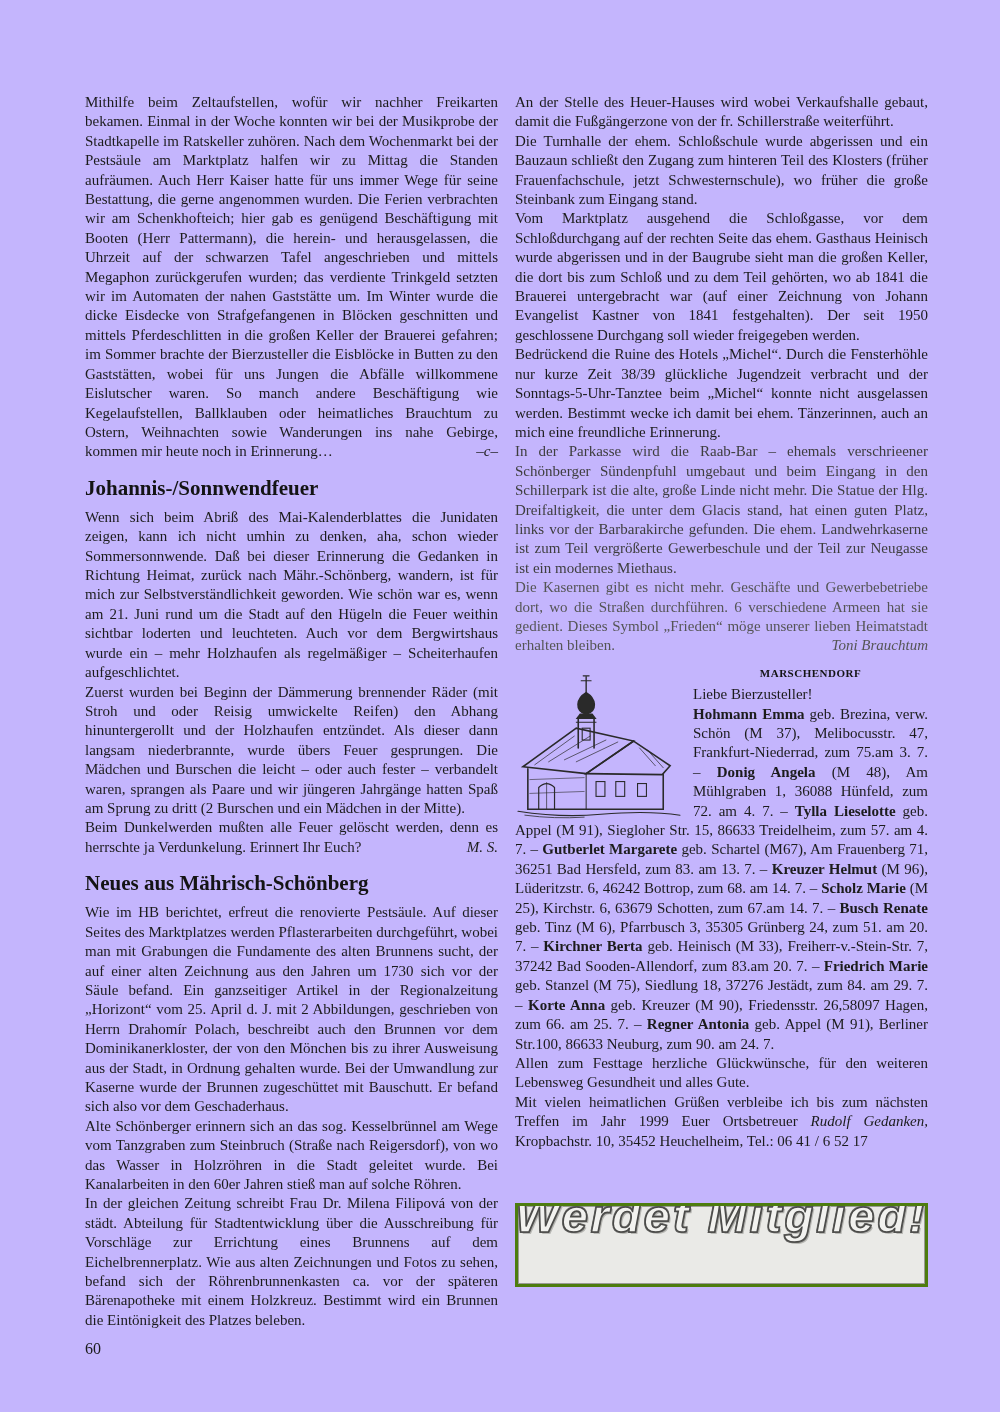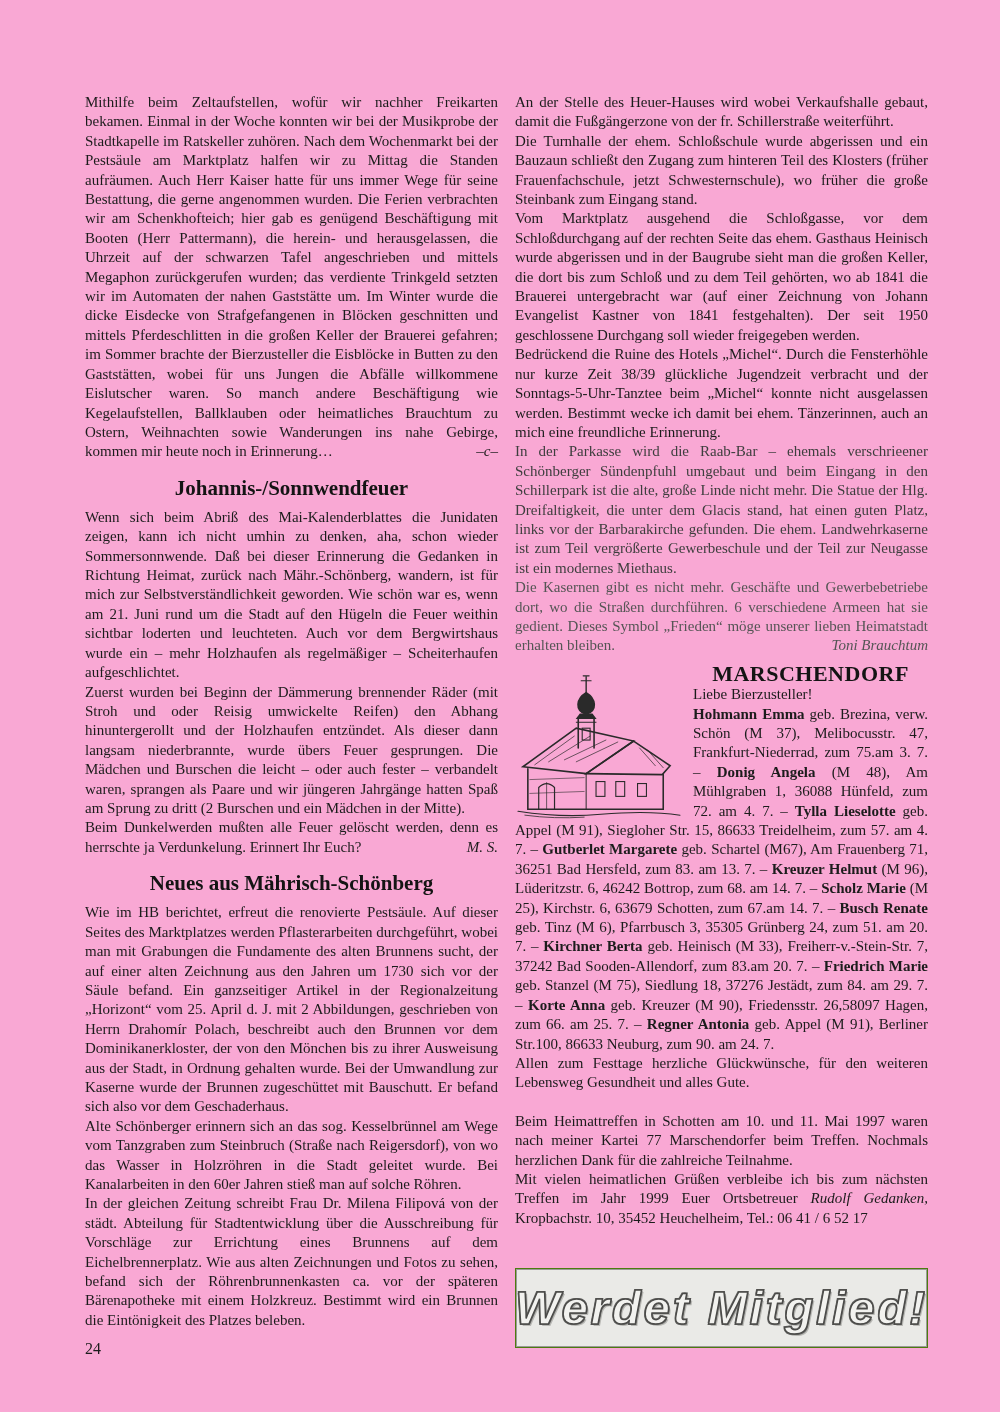--- a/index.html
+++ b/index.html
@@ -1,61 +1,61 @@
 <!DOCTYPE html>
 <html><head>
 <meta charset="utf-8">
 <style>
   html,body{margin:0;padding:0;background:#ffffff;}
   .page{
     position:relative;
     width:1000px;height:1412px;
-    background:#f9a8d4;
+    background:#c4b5fd;
     font-family:"Liberation Serif", serif;
     color:#1c1c1c;
     overflow:hidden;
   }
   .col{
     position:absolute;top:93px;width:413px;
     font-size:15px;line-height:19.4px;
     text-align:justify;
   }
   .col-left{left:85px;}
   .col-right{left:515px;}
   p.body{margin:0;position:relative;}
   p.spaced-top{margin-top:19px;}
   .sig{
     position:absolute;right:0;bottom:0;
     font-style:italic;
   }
   h2.section-heading{
-    font-size:21px;font-weight:bold;text-align:center;
+    font-size:21px;font-weight:bold;
     margin:14px 0 8px 0;line-height:1.15;
     color:#141414;
   }
   .faded{color:#555;}
   .semifaded{color:#3e3e3e;}
   
   .m-heading{
-    font-size:22px;font-weight:bold;text-align:center;
+    font-size:11px;font-weight:bold;text-align:center;
     margin:8px 0 2px 0;letter-spacing:.5px;color:#141414;
   }
   .church{
     float:left;width:168px;height:150px;
     margin:6px 10px 0 0;
   }
   .church svg{width:100%;height:100%;}
   
   .banner{
-    margin-top:40px;
-    border:1px solid #4d7c0f;
+    margin-top:52px;
+    border:3px solid #4d7c0f;
     box-shadow:inset 0 0 0 1px #9a9a96;
     background:#eaeae7;
     height:78px;
-    display:flex;align-items:center;justify-content:center;
+    display:flex;justify-content:center;
     overflow:hidden;
   }
   .banner-text{
     font-family:"Liberation Sans", sans-serif;
     font-size:47px;font-weight:bold;font-style:italic;
     letter-spacing:3px;
     color:#f2f2ef;
     -webkit-text-stroke:1.4px #4a4a48;
     text-shadow:
       -1px -1px 0 #6a6a68, 1px -1px 0 #6a6a68,
@@ -143,25 +143,24 @@
           <rect x="124" y="114" width="9" height="13" stroke-width="1.1"></rect>
 
           <path d="M15 110 L70 108 M15 124 L70 122" stroke-width="0.6"></path>
         </svg>
       </div>
 
       <div class="m-heading">MARSCHENDORF</div>
       <p class="body">Liebe Bierzusteller!</p>
       <p class="body"><span style="font-weight: bold;">Hohmann Emma</span><span> geb. Brezina, verw. Schön (M 37), Melibocusstr. 47, Frankfurt-Niederrad, zum 75.am 3. 7. – </span><span style="font-weight: bold;">Donig Angela</span><span> (M 48), Am Mühlgraben 1, 36088 Hünfeld, zum 72. am 4. 7. – </span><span style="font-weight: bold;">Tylla Lieselotte</span><span> geb. Appel (M 91), Siegloher Str. 15, 86633 Treidelheim, zum 57. am 4. 7. – </span><span style="font-weight: bold;">Gutberlet Margarete</span><span> geb. Schartel (M67), Am Frauenberg 71, 36251 Bad Hersfeld, zum 83. am 13. 7. – </span><span style="font-weight: bold;">Kreuzer Helmut</span><span> (M 96), Lüderitzstr. 6, 46242 Bottrop, zum 68. am 14. 7. – </span><span style="font-weight: bold;">Scholz Marie</span><span> (M 25), Kirchstr. 6, 63679 Schotten, zum 67.am 14. 7. – </span><span style="font-weight: bold;">Busch Renate</span><span> geb. Tinz (M 6), Pfarrbusch 3, 35305 Grünberg 24, zum 51. am 20. 7. – </span><span style="font-weight: bold;">Kirchner Berta</span><span> geb. Heinisch (M 33), Freiherr-v.-Stein-Str. 7, 37242 Bad Sooden-Allendorf, zum 83.am 20. 7. – </span><span style="font-weight: bold;">Friedrich Marie</span><span> geb. Stanzel (M 75), Siedlung 18, 37276 Jestädt, zum 84. am 29. 7. – </span><span style="font-weight: bold;">Korte Anna</span><span> geb. Kreuzer (M 90), Friedensstr. 26,58097 Hagen, zum 66. am 25. 7. – </span><span style="font-weight: bold;">Regner Antonia</span><span> geb. Appel (M 91), Berliner Str.100, 86633 Neuburg, zum 90. am 24. 7.</span></p>
       <p class="body">Allen zum Festtage herzliche Glückwünsche, für den weiteren Lebensweg Gesundheit und alles Gute.</p>
-      <p class="body spaced-top">Beim Heimattreffen in Schotten am 10. und 11. Mai 1997 waren nach meiner Kartei 77 Marschendorfer beim Treffen. Nochmals herzlichen Dank für die zahlreiche Teilnahme.</p>
       <p class="body"><span>Mit vielen heimatlichen Grüßen verbleibe ich bis zum nächsten Treffen im Jahr 1999 Euer Ortsbetreuer </span><span style="font-style: italic;">Rudolf Gedanken,</span><span> Kropbachstr. 10, 35452 Heuchelheim, Tel.: 06 41 / 6 52 17</span></p>
     </div>
 
     <div class="banner">
       <span class="banner-text">Werdet Mitglied!</span>
     </div>
 
   </div>
 
-  <div class="page-number">24</div>
+  <div class="page-number">60</div>
 
 </div>
 
 </body></html>

